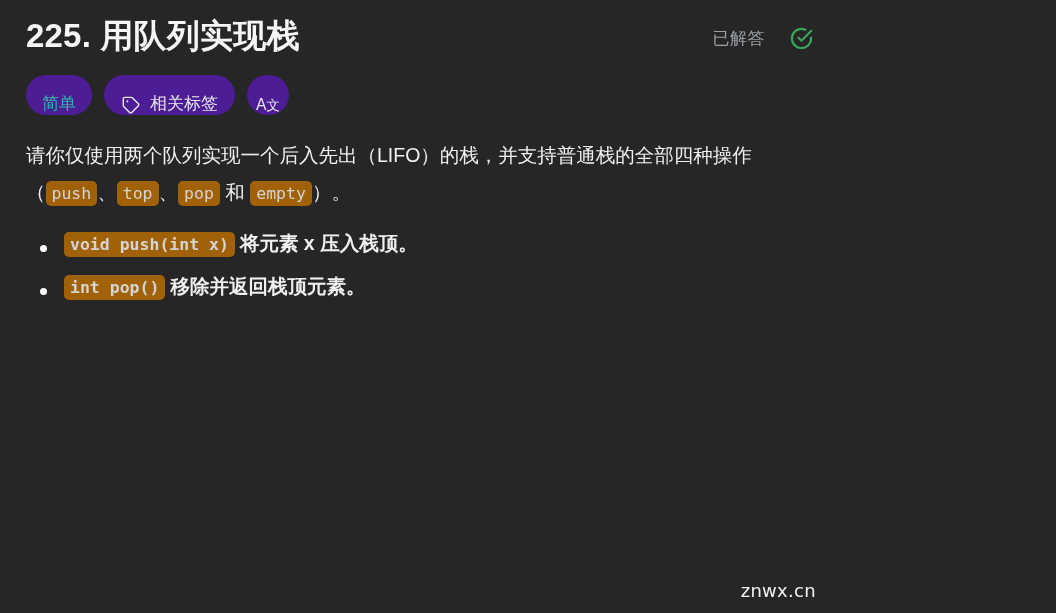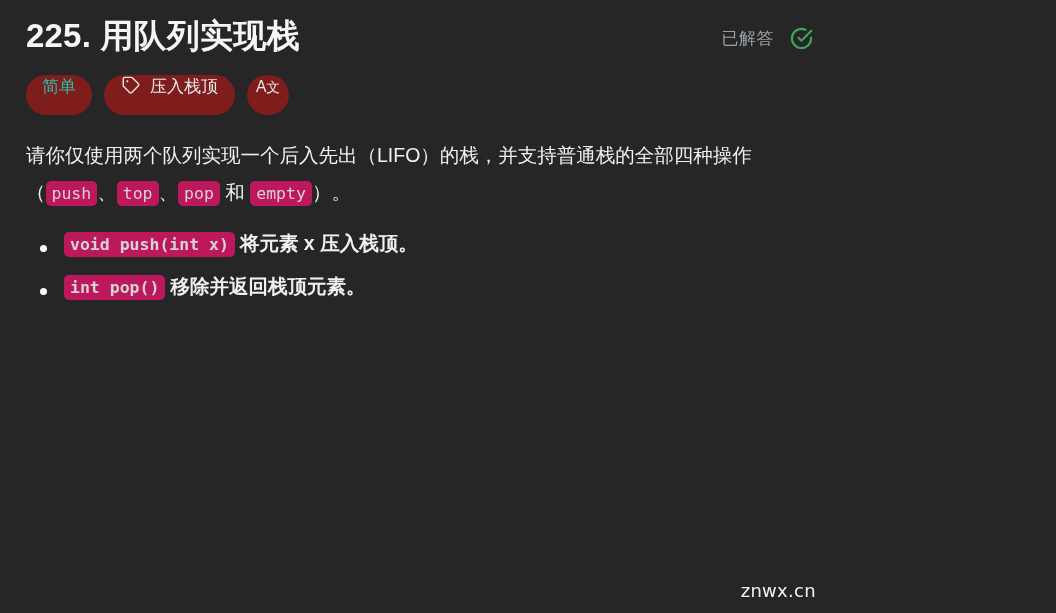--- a/index.html
+++ b/index.html
@@ -35,21 +35,21 @@
     font-weight: 700;
     line-height: 1.35;
     letter-spacing: 0.2px;
     color: #f5f5f5;
     margin: 0;
     white-space: nowrap;
   }
   .solved-wrap {
     display: flex;
     align-items: center;
-    gap: 15px;
+    gap: 24px;
     padding-top: 12px;
     white-space: nowrap;
   }
   .solved-text {
     font-size: 17px;
     color: #9aa0a6;
     letter-spacing: 0.5px;
   }
   .check-icon {
     width: 25px;
@@ -60,26 +60,26 @@
 
   
   .pill-row {
     display: flex;
     align-items: center;
     gap: 12px;
     margin-top: 16px;
   }
   .pill {
     display: inline-flex;
-    align-items: flex-start;
+    align-items: flex-end;
     gap: 9px;
     height: 40px;
     padding: 0 17px;
     border-radius: 21px;
-    background: #7f1d1d;
+    background: #4c1d95;
     font-size: 17px;
     color: #e6e8ea;
     white-space: nowrap;
     cursor: pointer;
     user-select: none;
   }
   .pill-difficulty {
     color: #2cbba6;
     padding: 0 16px;
   }
@@ -105,21 +105,21 @@
     max-width: 1004px;
   }
   .para-second {
     margin-top: 22px;
     margin-bottom: 0;
   }
 
   code.chip {
     font-family: "DejaVu Sans Mono", "Liberation Mono", monospace;
     font-size: 16.5px;
-    background: #be185d;
+    background: #a16207;
     color: #d4d4d4;
     border-radius: 5px;
     padding: 3px 6px;
     white-space: nowrap;
   }
 
   ul.ops {
     list-style: none;
     margin: 20px 0 0 0;
     padding: 0;
@@ -181,21 +181,21 @@
       <span>简单</span>
     </div>
 
     <div class="pill">
       <span class="tag-icon">
         <svg viewBox="0 0 24 24" width="20" height="20" fill="none" stroke="#e6e8ea" stroke-width="1.7" stroke-linecap="round" stroke-linejoin="round">
           <path d="M20.6 13.2 12.9 20.9a1.8 1.8 0 0 1-2.6 0l-7.1-7.1a1.8 1.8 0 0 1-.5-1.3V4.6a1.8 1.8 0 0 1 1.8-1.8h7.8c.5 0 1 .2 1.3.5l7 7a1.8 1.8 0 0 1 0 2.9z"></path>
           <circle cx="7.6" cy="7.6" r="1.25" fill="#e6e8ea" stroke="none"></circle>
         </svg>
       </span>
-      <span>压入栈顶</span>
+      <span>相关标签</span>
     </div>
 
     <div class="pill pill-icononly">
       <span class="translate-icon">
         <svg viewBox="0 0 28 24" width="26" height="22">
           <text x="1" y="18" font-family="Liberation Sans, sans-serif" font-size="17" fill="#e6e8ea">A</text>
           <text x="12" y="19" font-family="DejaVu Sans, sans-serif" font-size="15" fill="#e6e8ea">文</text>
         </svg>
       </span>
     </div>

